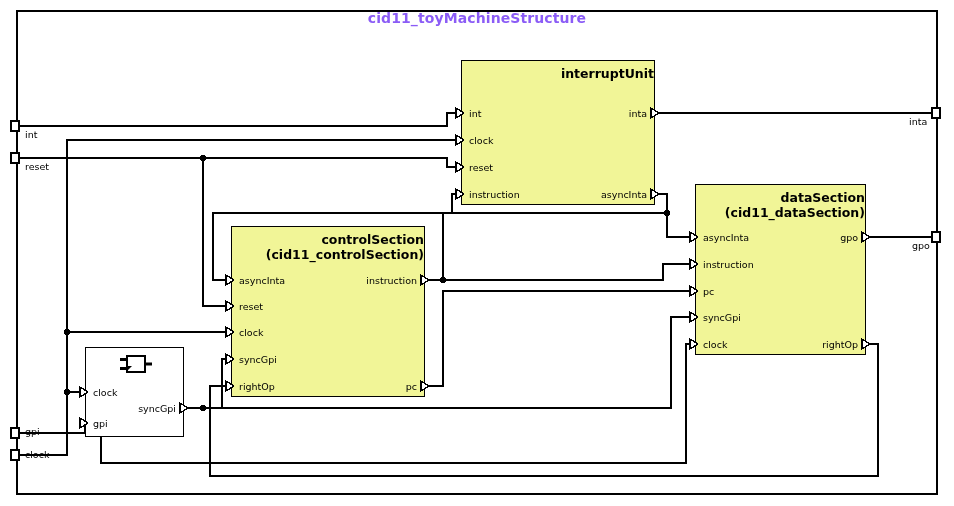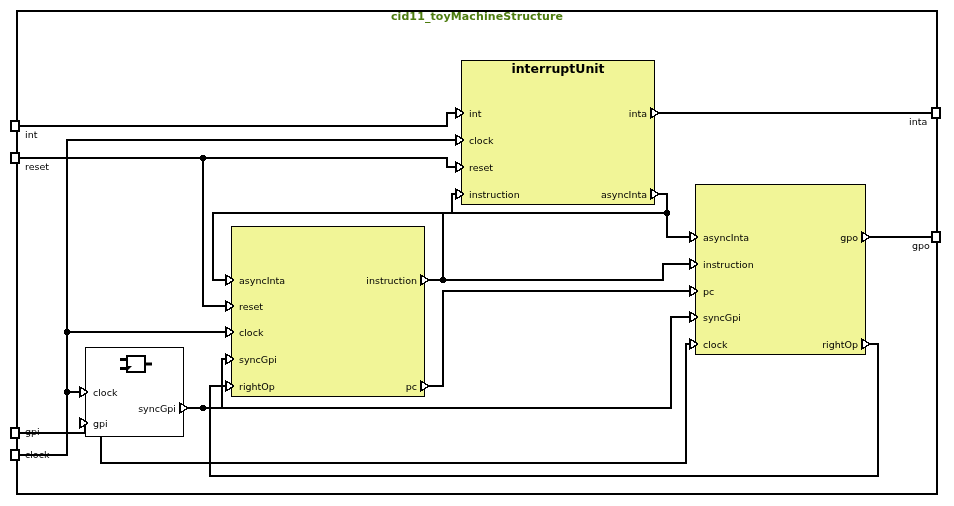--- a/index.html
+++ b/index.html
@@ -23,40 +23,41 @@
     top: 0;
     width: 954px;
     height: 506px;
   }
   .diagram-title {
     position: absolute;
     left: 0;
     top: 10px;
     width: 954px;
     text-align: center;
-    font-size: 11px;
+    font-size: 14px;
     font-weight: bold;
-    color: #4d7c0f;
+    color: #8b5cf6;
     letter-spacing: 0.1px;
   }
   .block {
     position: absolute;
     box-sizing: border-box;
     border: 1.6px solid #000000;
     background: #f1f597;
   }
   .block.plain {
     background: #ffffff;
   }
   .block-title {
-    text-align: center;
+    text-align: right;
     font-size: 12.5px;
     font-weight: bold;
     color: #000000;
     line-height: 15px;
+    padding-top: 5px;
     white-space: nowrap;
   }
   .block-title .l2 { display: block; }
   .port-label {
     position: absolute;
     font-size: 9.5px;
     color: #000000;
     white-space: nowrap;
     line-height: 10px;
   }
@@ -160,30 +161,38 @@
     </div>
     <div class="port-label in" style="left:7px; top:48px;">int</div>
     <div class="port-label in" style="left:7px; top:75px;">clock</div>
     <div class="port-label in" style="left:7px; top:102px;">reset</div>
     <div class="port-label in" style="left:7px; top:129px;">instruction</div>
     <div class="port-label out" style="right:7px; top:48px;">inta</div>
     <div class="port-label out" style="right:7px; top:129px;">asyncInta</div>
   </div>
 
   <div class="block" style="left:695px; top:184px; width:171px; height:171px;">
+    <div class="block-title">
+      <span>dataSection</span>
+      <span class="l2">(cid11_dataSection)</span>
+    </div>
     <div class="port-label in" style="left:7px; top:48px;">asyncInta</div>
     <div class="port-label in" style="left:7px; top:75px;">instruction</div>
     <div class="port-label in" style="left:7px; top:102px;">pc</div>
     <div class="port-label in" style="left:7px; top:128px;">syncGpi</div>
     <div class="port-label in" style="left:7px; top:155px;">clock</div>
     <div class="port-label out" style="right:7px; top:48px;">gpo</div>
     <div class="port-label out" style="right:7px; top:155px;">rightOp</div>
   </div>
 
   <div class="block" style="left:231px; top:226px; width:194px; height:171px;">
+    <div class="block-title">
+      <span>controlSection</span>
+      <span class="l2">(cid11_controlSection)</span>
+    </div>
     <div class="port-label in" style="left:7px; top:49px;">asyncInta</div>
     <div class="port-label in" style="left:7px; top:75px;">reset</div>
     <div class="port-label in" style="left:7px; top:101px;">clock</div>
     <div class="port-label in" style="left:7px; top:128px;">syncGpi</div>
     <div class="port-label in" style="left:7px; top:155px;">rightOp</div>
     <div class="port-label out" style="right:7px; top:49px;">instruction</div>
     <div class="port-label out" style="right:7px; top:155px;">pc</div>
   </div>
 
   <div class="block plain" style="left:85px; top:347px; width:99px; height:90px;">

